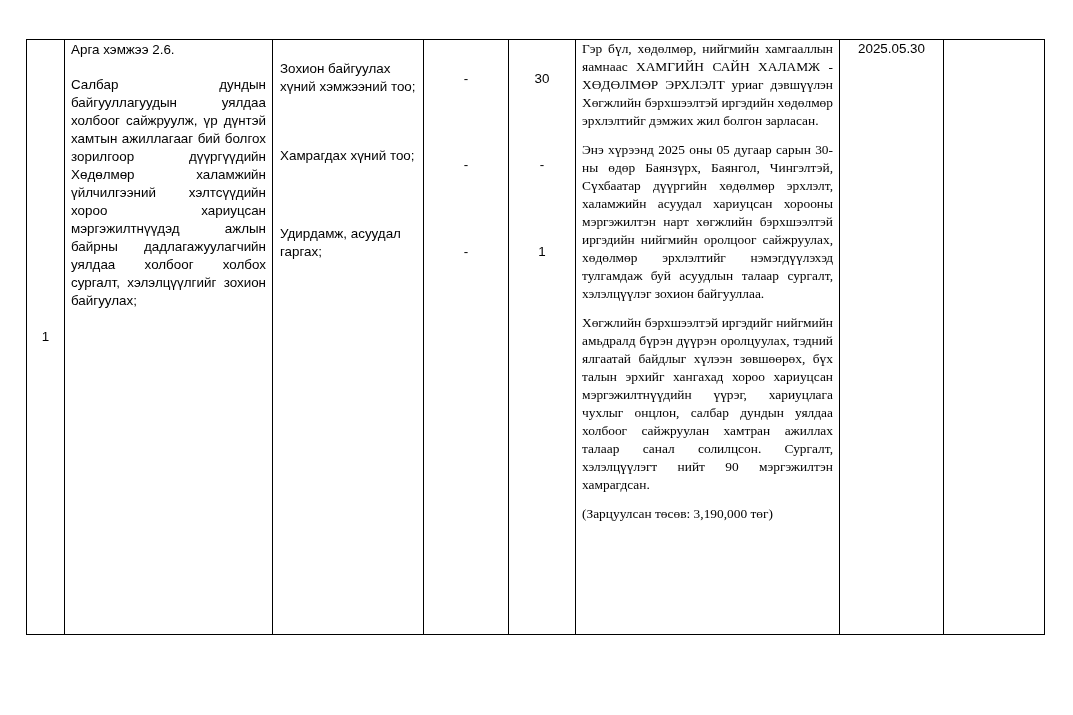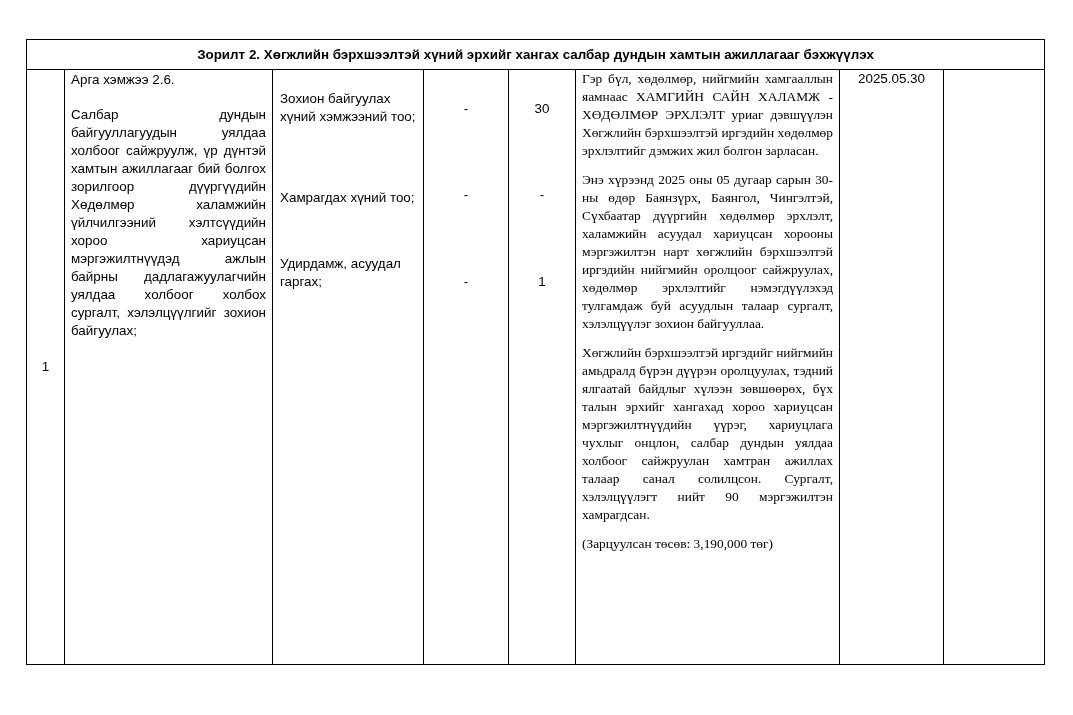--- a/index.html
+++ b/index.html
@@ -32,33 +32,30 @@
       <col style="width:38px">
       <col style="width:208px">
       <col style="width:151px">
       <col style="width:85px">
       <col style="width:67px">
       <col style="width:264px">
       <col style="width:104px">
       <col style="width:101px">
     </colgroup>
     <tbody>
-        <tr>
-      <td colspan="8" class="title-cell">Зорилт 2. Хөгжлийн бэрхшээлтэй хүний эрхийг хангах салбар дундын хамтын ажиллагааг бэхжүүлэх</td>
-    </tr>
     <tr>
       <td class="num-cell">1</td>
       <td class="p-cell">
         <div class="measure-heading">Арга хэмжээ 2.6.</div>
         <div class="just">Салбар дундын байгууллагуудын уялдаа холбоог сайжруулж, үр дүнтэй хамтын ажиллагааг бий болгох зорилгоор дүүргүүдийн Хөдөлмөр халамжийн үйлчилгээний хэлтсүүдийн хороо хариуцсан мэргэжилтнүүдэд ажлын байрны дадлагажуулагчийн уялдаа холбоог холбох сургалт, хэлэлцүүлгийг зохион байгуулах;</div>
       </td>
       <td>
         <div class="ind-block">
           <div class="ind" style="top:20px">Зохион байгуулах хүний хэмжээний тоо;</div>
-          <div class="ind" style="top:119px">Хамрагдах хүний тоо;</div>
+          <div class="ind" style="top:107px">Хамрагдах хүний тоо;</div>
           <div class="ind" style="top:185px">Удирдамж, асуудал гаргах;</div>
         </div>
       </td>
       <td>
         <div class="ind-block">
           <div class="val" style="top:30px">-</div>
           <div class="val" style="top:116px">-</div>
           <div class="val" style="top:203px">-</div>
         </div>
       </td>

